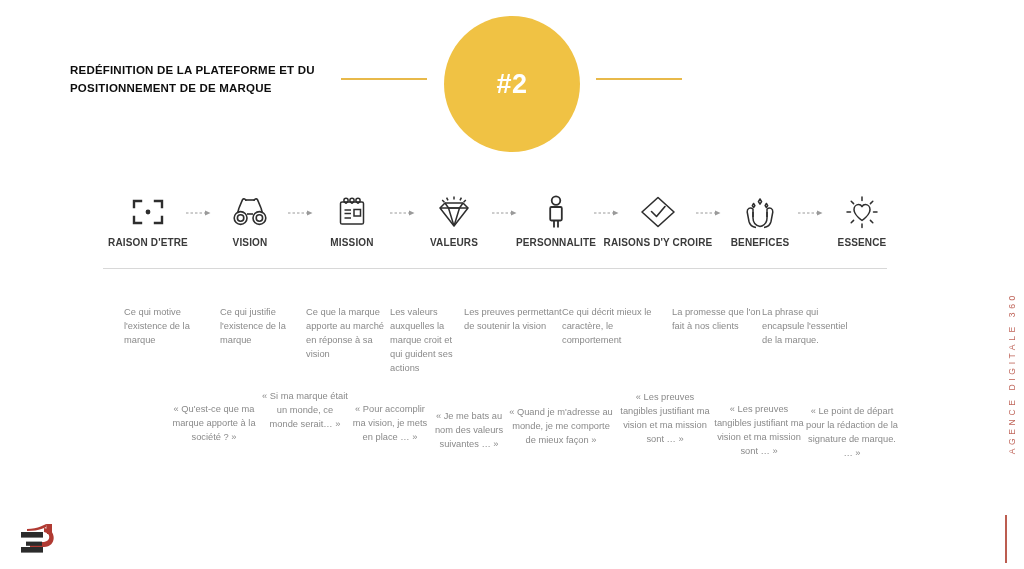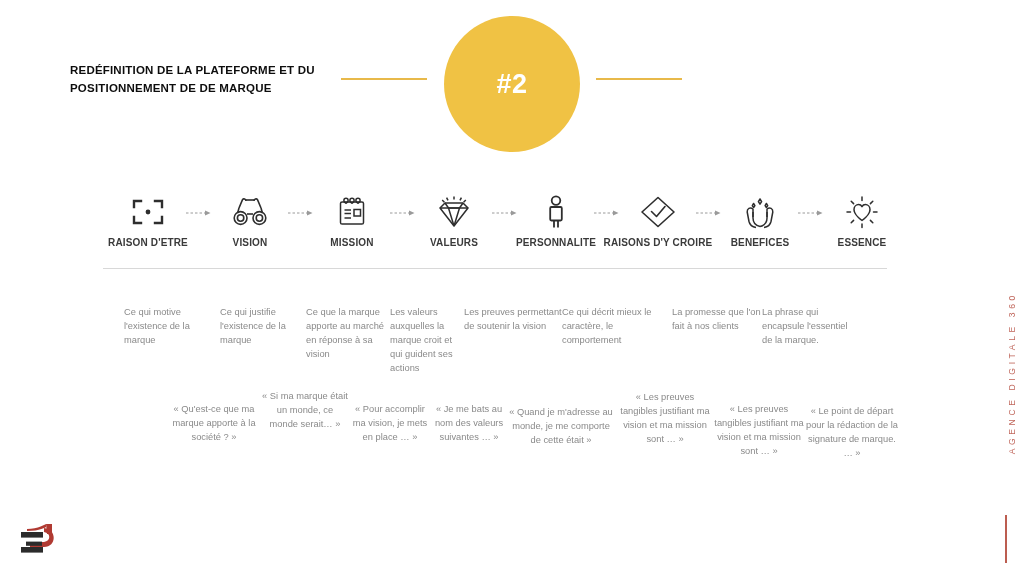--- a/index.html
+++ b/index.html
@@ -85,21 +85,21 @@
   .c4 { width: 110px; }
   .c5 { width: 98px; }
   .c6 { width: 90px; }
   .c7 { width: 96px; }
 
   .quote-wrap { position: absolute; left: 118px; top: 390px; width: 790px;
                 display: flex; align-items: flex-start; }
   .q0 { width: 96px; margin-top: 13px; margin-left: 48px; }
   .q1 { width: 86px; }
   .q2 { width: 84px; margin-top: 13px; }
-  .q3 { width: 74px; margin-top: 13px; }
+  .q3 { width: 74px; margin-top: 20px; }
   .q4 { width: 110px; margin-top: 16px; }
   .q5 { width: 98px; margin-top: 1px; }
   .q6 { width: 90px; margin-top: 13px; }
   .q7 { width: 96px; margin-top: 15px; }
 
   
   .vbrand {
     position: absolute; right: 7px; top: 292px;
     writing-mode: vertical-rl; transform: rotate(180deg);
     font-size: 8.6px; letter-spacing: 3.6px; color: #c0675c;
@@ -340,21 +340,21 @@
     <div class="col q1">
         <div class="quote">« Si ma marque était un monde, ce monde serait… »</div>
       </div>
     <div class="col q2">
         <div class="quote">« Pour accomplir ma vision, je mets en place … »</div>
       </div>
     <div class="col q3">
         <div class="quote">« Je me bats au nom des valeurs suivantes … »</div>
       </div>
     <div class="col q4">
-        <div class="quote">« Quand je m'adresse au monde, je me comporte de cette était »</div>
+        <div class="quote">« Quand je m'adresse au monde, je me comporte de mieux façon »</div>
       </div>
     <div class="col q5">
         <div class="quote">« Les preuves tangibles justifiant ma vision et ma mission sont … »</div>
       </div>
     <div class="col q6">
         <div class="quote">« Les preuves tangibles justifiant ma vision et ma mission sont … »</div>
       </div>
     <div class="col q7">
         <div class="quote">« Le point de départ pour la rédaction de la signature de marque. … »</div>
       </div>

